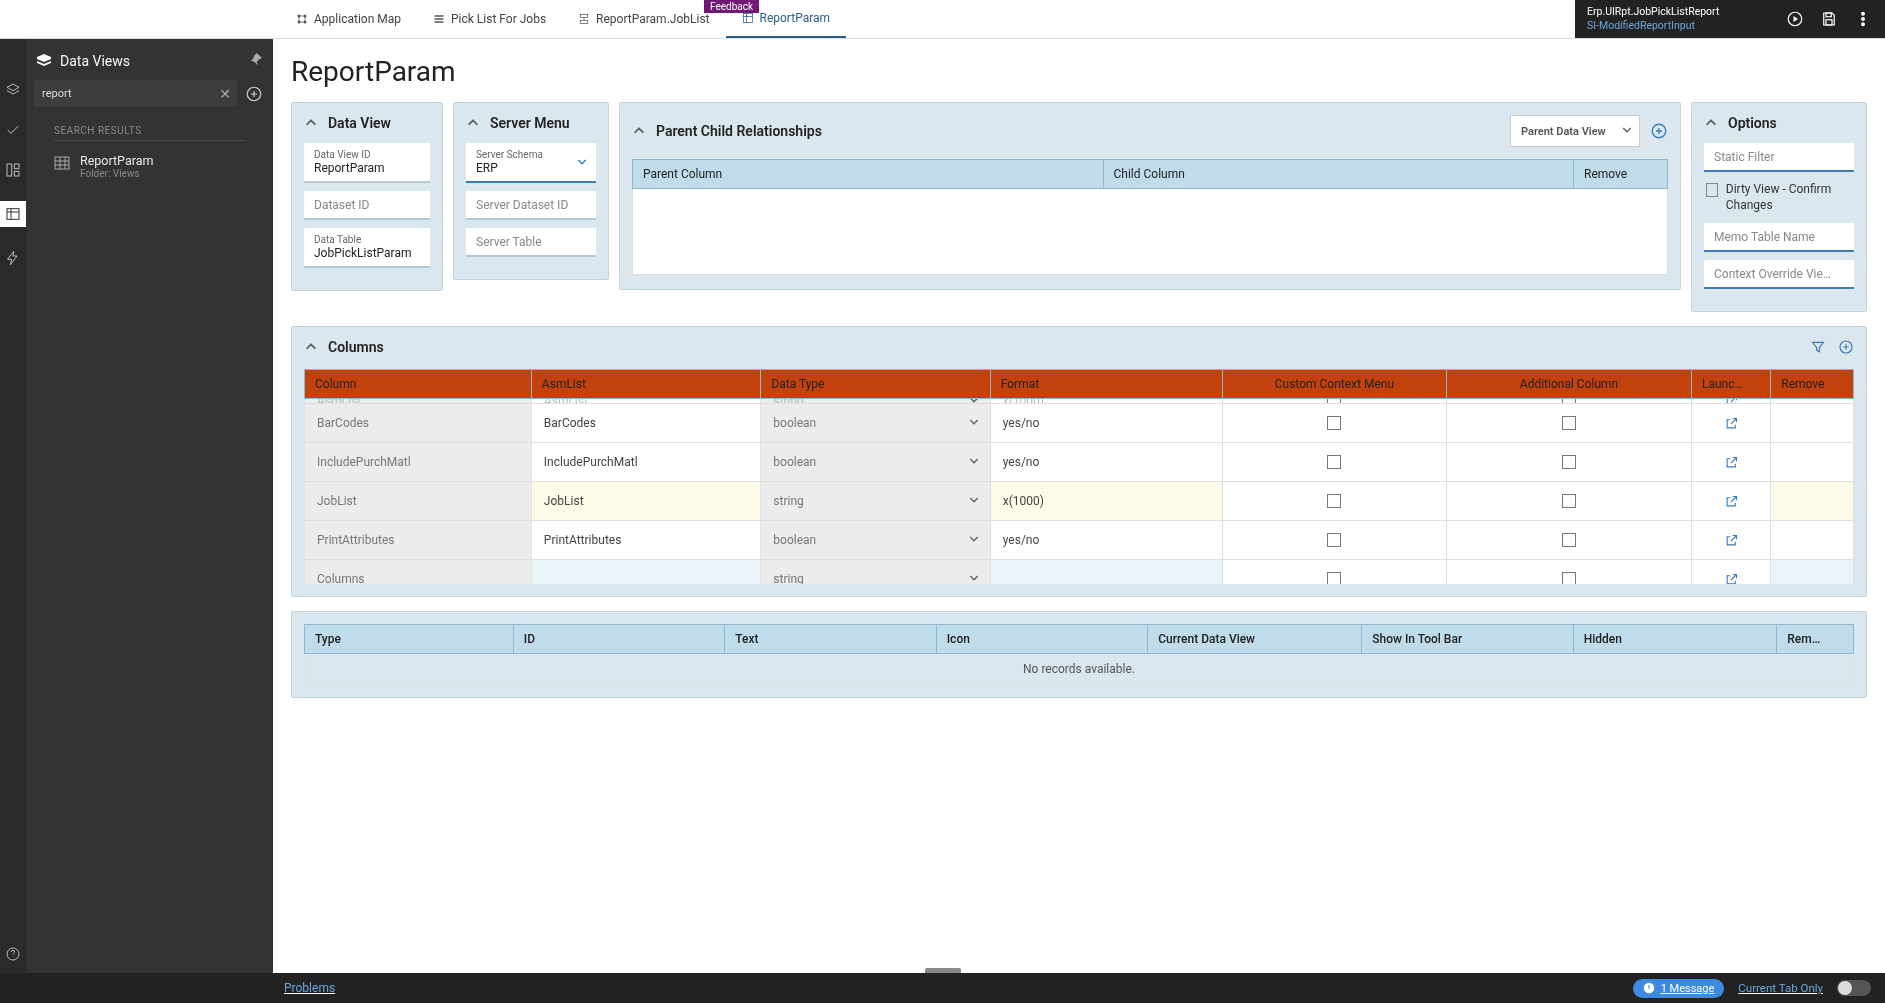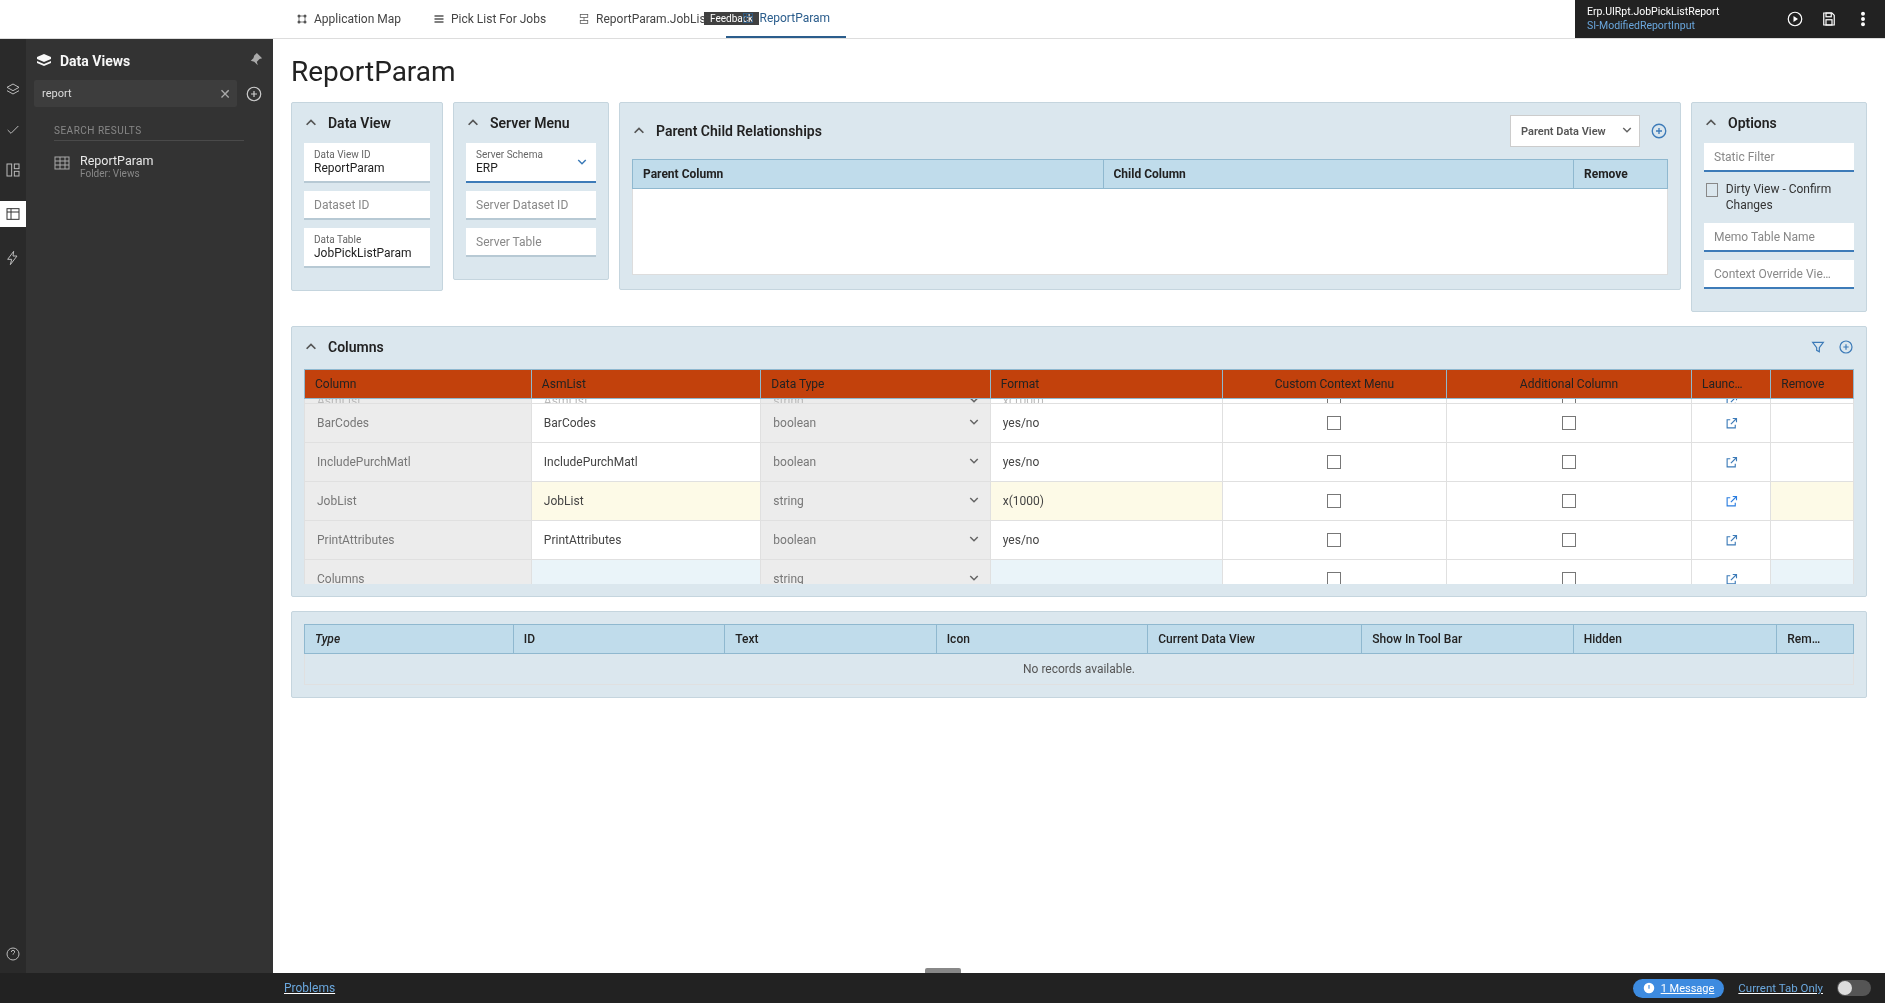--- a/index.html
+++ b/index.html
@@ -6,21 +6,21 @@
 html, body { width: 100%; height: 100%; overflow: hidden; }
 body { display: flex; flex-direction: column; background: #fff; }
 
 
 .topbar { height: 39px; background: #fff; display: flex; align-items: stretch; border-bottom: 1px solid #ddd; }
 .tabstrip { display: flex; align-items: center; gap: 0; padding-left: 280px; }
 .tab { display: flex; align-items: center; gap: 6px; padding: 0 16px; height: 38px; font-size: 12px; color: #444; cursor: pointer; position: relative; }
 .tab.active { border-bottom: 2px solid #2b5d8c; color: #2b5d8c; }
 .tab svg { width: 12px; height: 12px; fill: #555; }
 .tab.active svg { fill: #2b5d8c; }
-.feedback-badge { position: absolute; top: 12px; left: 704px; background: #404040; color: #fff; font-size: 10px; padding: 1px 6px; }
+.feedback-badge { position: absolute; top: 0; left: 704px; background: #701a75; color: #fff; font-size: 10px; padding: 1px 6px; }
 .topright { margin-left: auto; background: #222; color: #fff; display: flex; align-items: center; padding: 0 12px; gap: 14px; min-width: 310px; }
 .topright-text { font-size: 10.5px; line-height: 1.3; }
 .topright-text .sub { color: #6aa7dd; }
 .topright-icons { display: flex; gap: 14px; margin-left: auto; }
 .topright-icons .ibtn { width: 20px; height: 20px; display: flex; align-items: center; justify-content: center; cursor: pointer; }
 .topright-icons svg { width: 18px; height: 18px; stroke: #fff; fill: none; stroke-width: 1.6; }
 
 
 .main { flex: 1; display: flex; overflow: hidden; }
 
@@ -30,21 +30,21 @@
 .rail .ritem svg { width: 16px; height: 16px; stroke: #bbb; fill: none; stroke-width: 1.5; }
 .rail .ritem.active { background: #fff; width: 26px; height: 26px; }
 .rail .ritem.active svg { stroke: #333; }
 .rail-spacer { flex: 1; }
 .rail-help { margin-bottom: 10px; }
 
 
 .sidebar { width: 247px; background: #333; color: #ddd; display: flex; flex-direction: column; padding: 8px 8px 0 8px; }
 .sidebar-hdr { display: flex; align-items: center; gap: 8px; padding: 4px 2px 10px 2px; }
 .sidebar-hdr svg { width: 16px; height: 16px; fill: #f7f7f7; }
-.sidebar-title { font-size: 14px; font-weight: 700; color: #f7f7f7; flex: 1; }
+.sidebar-title { font-size: 14px; font-weight: 400; color: #f7f7f7; flex: 1; }
 .pin-icon svg { width: 14px; height: 14px; fill: #aaa; }
 .search-row { display: flex; align-items: center; gap: 6px; }
 .searchbox { flex: 1; position: relative; }
 .searchbox input { width: 100%; background: #3d3d3d; border: none; color: #ddd; font-size: 11px; padding: 7px 28px 7px 8px; border-radius: 2px; outline: none; }
 .searchbox .clear { position: absolute; right: 6px; top: 50%; transform: translateY(-50%); color: #aaa; cursor: pointer; font-size: 14px; }
 .add-btn { width: 22px; height: 22px; display: flex; align-items: center; justify-content: center; cursor: pointer; }
 .add-btn svg { width: 18px; height: 18px; stroke: #ccc; fill: none; stroke-width: 1.6; }
 .side-section-label { font-size: 10px; color: #888; letter-spacing: 0.5px; margin: 18px 0 4px 20px; border-bottom: 1px solid #4a4a4a; padding-bottom: 4px; width: 190px; }
 .side-item { display: flex; gap: 10px; padding: 8px 4px 8px 20px; cursor: pointer; }
 .side-item svg { width: 16px; height: 16px; fill: #aaa; margin-top: 2px; }
@@ -73,21 +73,21 @@
 
 .panel-dataview { width: 152px; }
 .panel-serverview { width: 156px; }
 .panel-pcr { flex: 1; }
 .panel-options { width: 176px; }
 
 .pcr-dd { background: #fff; border: 1px solid #ccc; padding: 4px 28px 4px 10px; font-size: 11px; color: #555; position: relative; width: 130px; height: 32px; display: flex; align-items: center; }
 .pcr-dd .ddc { position: absolute; right: 6px; top: 50%; transform: translateY(-50%); }
 .pcr-dd .ddc svg { width: 12px; height: 12px; stroke: #666; fill: none; stroke-width: 2; }
 
-.pcr-table { margin-top: 4px; font-weight: bold; }
+.pcr-table { margin-top: 4px; }
 .pcr-thead { display: flex; }
 .pcr-th { background: #c0dceb; border: 1px solid #8fb8cf; padding: 7px 10px; font-size: 12px; color: #222; }
 .pcr-th:nth-child(1) { flex: 1; }
 .pcr-th:nth-child(2) { flex: 1; border-left: none; }
 .pcr-th:nth-child(3) { width: 94px; border-left: none; }
 .pcr-body { height: 86px; border: 1px solid #ddd; border-top: none; background: #fff; }
 
 .checkbox-row { display: flex; align-items: flex-start; gap: 8px; font-size: 12px; color: #333; margin: 10px 2px; }
 .checkbox-row .cb { width: 14px; height: 14px; border: 1.5px solid #888; margin-top: 1px; cursor: pointer; }
 .checkbox-row .cb-label { line-height: 1.3; }
@@ -138,21 +138,21 @@
 .cw-col { width: 176px; }
 .cw-cap { width: 178px; }
 .cw-dt { width: 178px; }
 .cw-fmt { width: 180px; }
 .cw-ccm { width: 174px; }
 .cw-add { width: 190px; }
 .cw-lau { width: 54px; }
 .cw-rem { width: 60px; }
 
 
-.tw1 { width: 158px; font-style: italic; } .tw2 { width: 160px; } .tw3 { width: 160px; }
+.tw1 { width: 158px; } .tw2 { width: 160px; } .tw3 { width: 160px; }
 .tw4 { width: 160px; } .tw5 { width: 162px; } .tw6 { width: 160px; }
 .tw7 { width: 154px; } .tw8 { width: 58px; }
 </style>
 </head>
 <body>
 
 <div class="topbar">
   <div class="feedback-badge">Feedback</div>
   <div class="tabstrip">
     <div class="tab">

